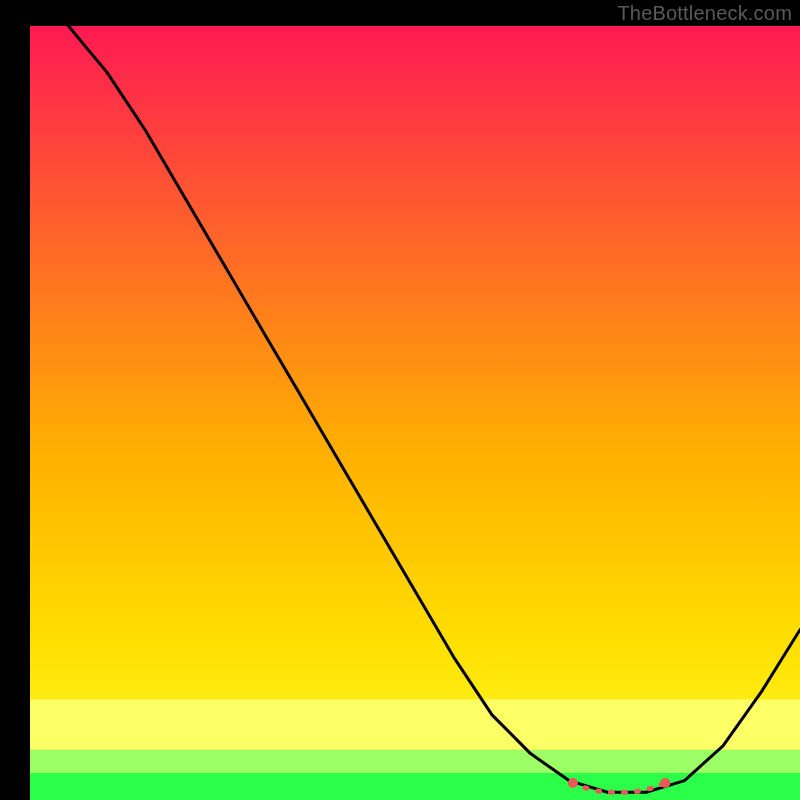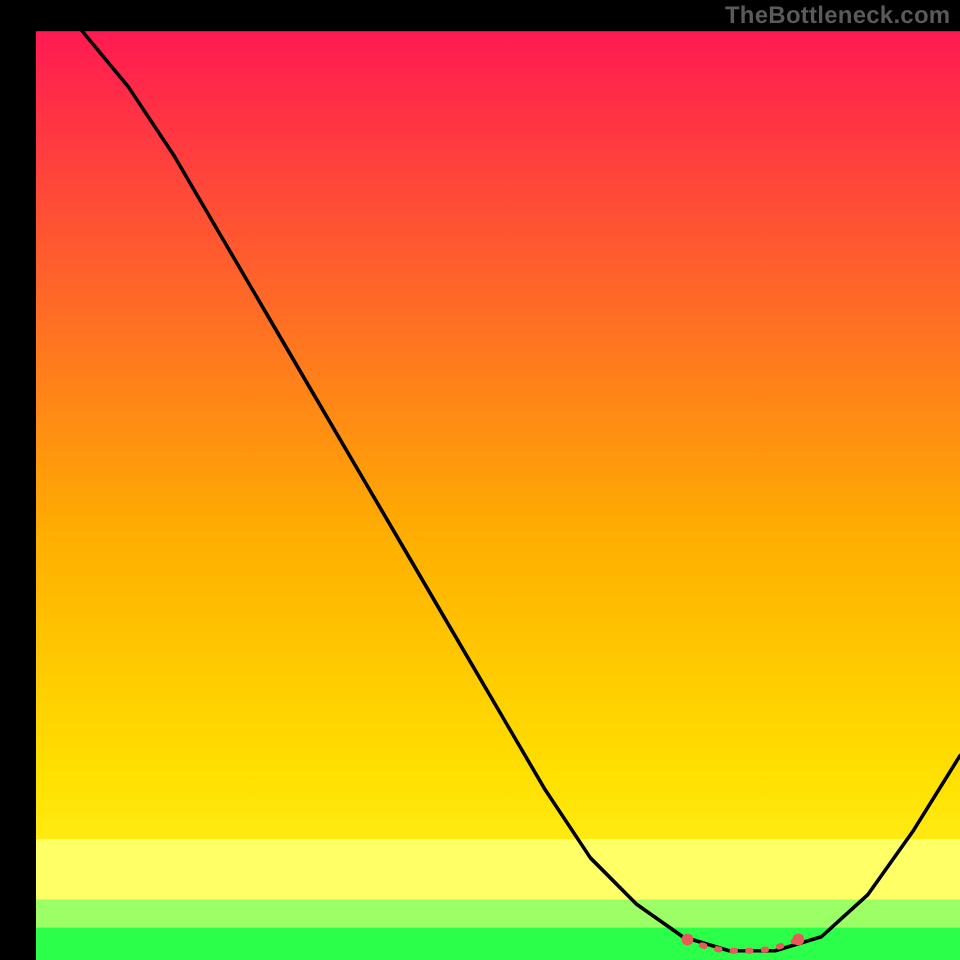--- a/index.html
+++ b/index.html
@@ -18,21 +18,21 @@
   svg {
     display: block;
   }
   .watermark {
     position: absolute;
     top: 2px;
     right: 8px;
     font-family: Arial, Helvetica, sans-serif;
     font-size: 20px;
     color: #5a5a5a;
-    font-weight: 700;
+    font-weight: 400;
     letter-spacing: 0.2px;
   }
 </style>
 </head>
 <body>
 <div class="container">
 
 <svg id="chart-svg" width="800" height="800" viewBox="0 0 800 800">
   <defs>
     <linearGradient id="bg-grad" x1="0" y1="0" x2="0" y2="1">

